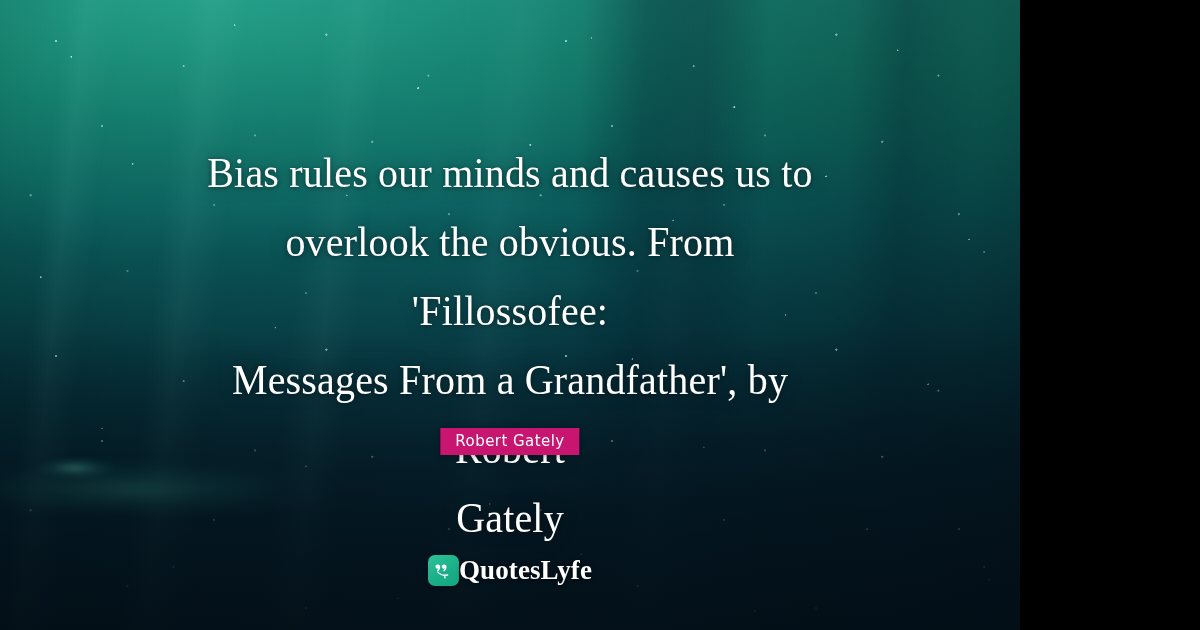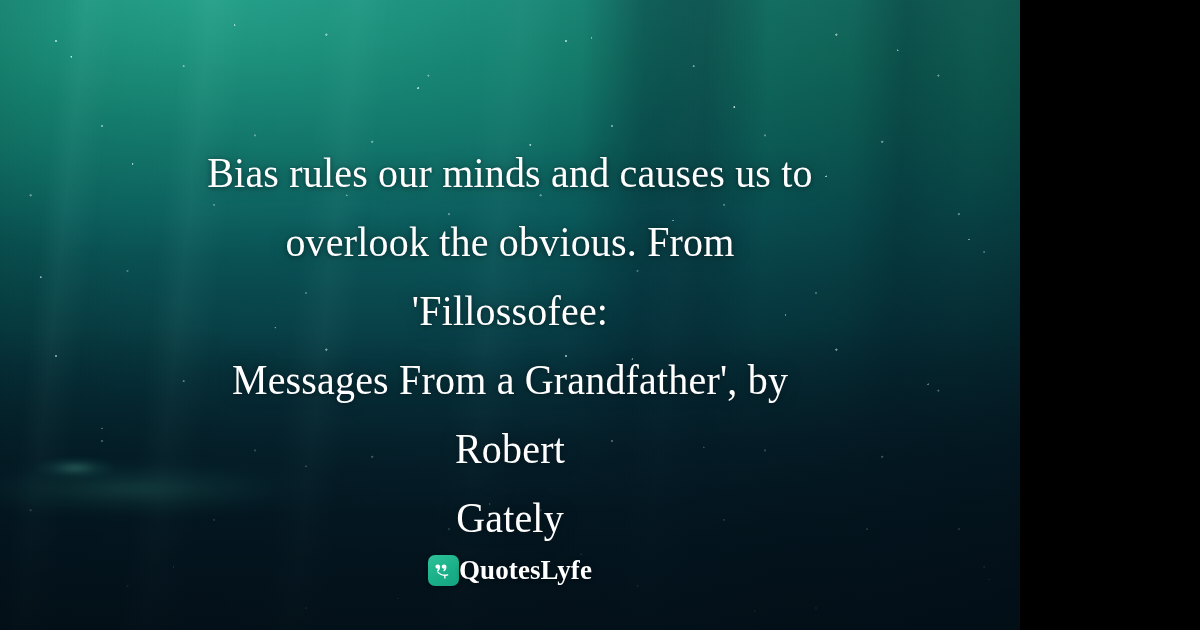--- a/index.html
+++ b/index.html
@@ -259,20 +259,23 @@
 
   <div class="content">
 
     <div class="quote-block">
       <p class="quote-text">Bias rules our minds and causes us to</p>
       <p class="quote-text">overlook the obvious. From 'Fillossofee:</p>
       <p class="quote-text">Messages From a Grandfather', by Robert</p>
       <p class="quote-text">Gately</p>
     </div>
 
+    <div class="author-badge">
+      <span>Robert Gately</span>
+    </div>
 
     <div class="brand">
       <span class="brand-mark">
         <svg width="21" height="21" viewBox="0 0 24 24" aria-hidden="true">
           <path d="M5.2 5.0 c-1.35 0 -2.45 1.1 -2.45 2.45 c0 1.35 1.1 2.45 2.45 2.45 c0.3 0 0.58 -0.05 0.84 -0.15 c-0.2 0.9 -0.78 1.62 -1.55 2.0 l0.72 1.35 c1.78 -0.88 2.94 -2.72 2.94 -4.8 l0 -0.85 c0 -1.35 -1.1 -2.45 -2.45 -2.45 z" fill="#ffffff"></path>
           <path d="M12.4 5.0 c-1.35 0 -2.45 1.1 -2.45 2.45 c0 1.35 1.1 2.45 2.45 2.45 c0.3 0 0.58 -0.05 0.84 -0.15 c-0.2 0.9 -0.78 1.62 -1.55 2.0 l0.72 1.35 c1.78 -0.88 2.94 -2.72 2.94 -4.8 l0 -0.85 c0 -1.35 -1.1 -2.45 -2.45 -2.45 z" fill="#ffffff"></path>
           <path d="M4.6 13.6 c2.1 2.6 5.0 4.3 8.2 4.6 l0 2.9 l1.5 0 l0 -2.9 c1.2 -0.12 2.35 -0.42 3.4 -0.88 l-0.62 -1.4 c-1.5 0.66 -3.2 0.92 -4.9 0.72 c-2.6 -0.3 -4.95 -1.7 -6.6 -3.75 z" fill="#ffffff"></path>
         </svg>
       </span>
       <span class="brand-name">QuotesLyfe</span>

